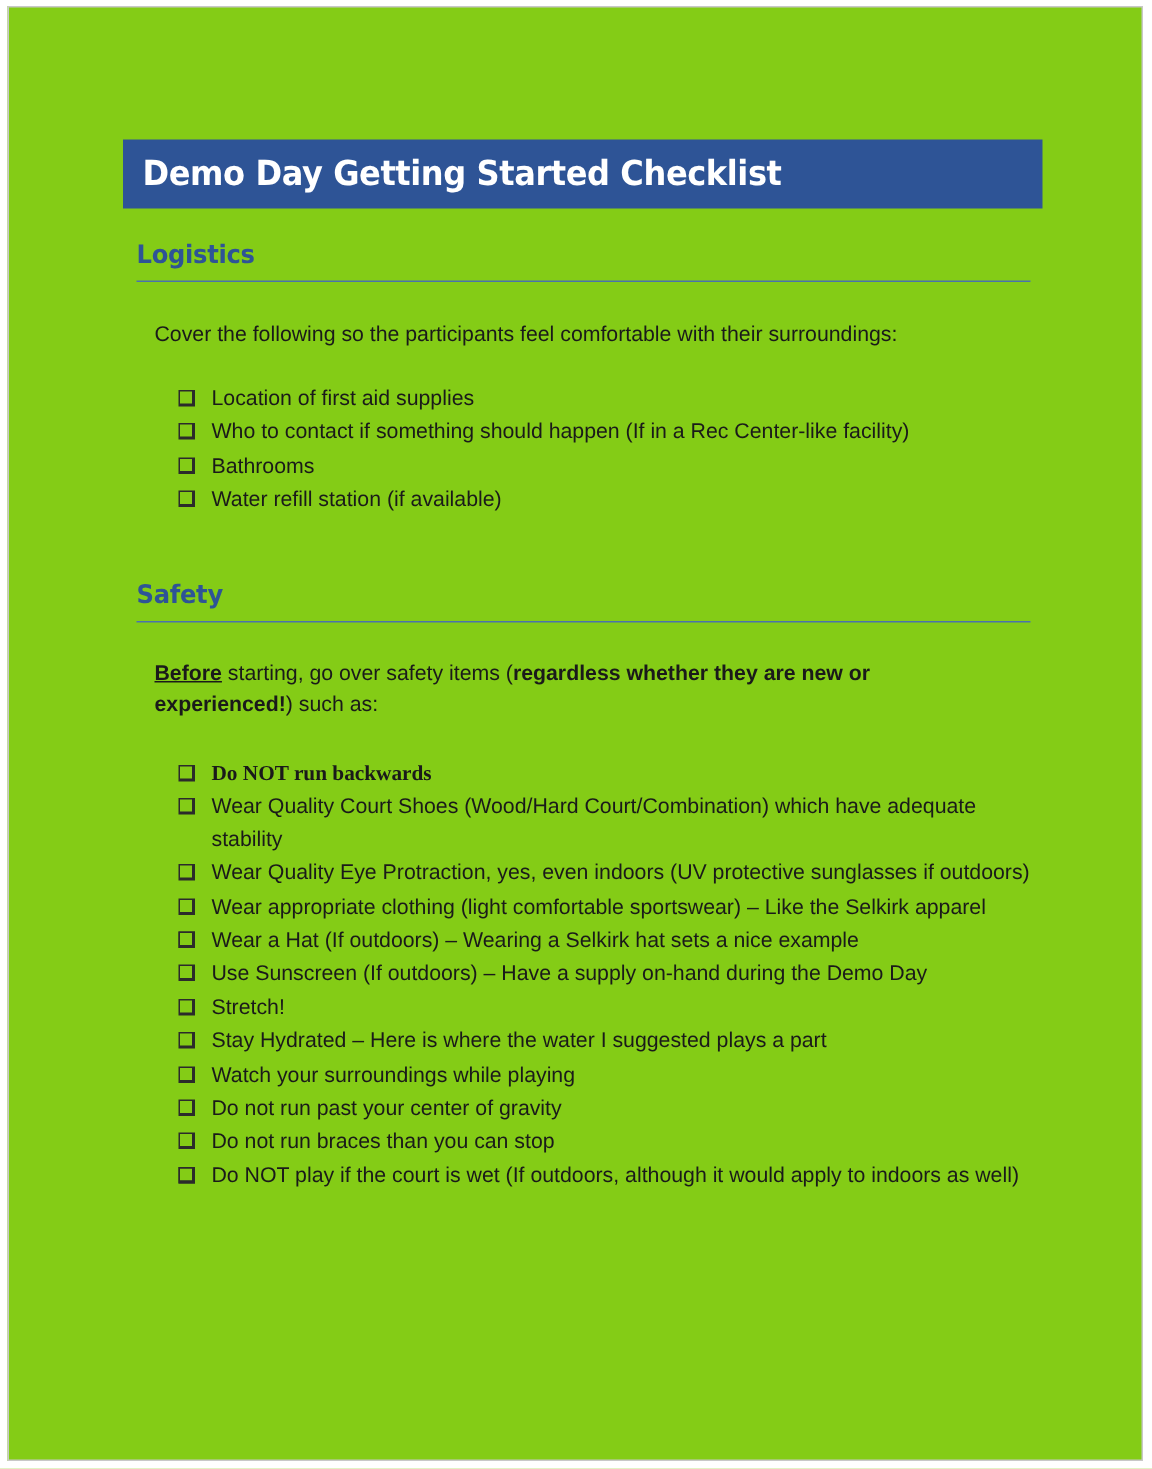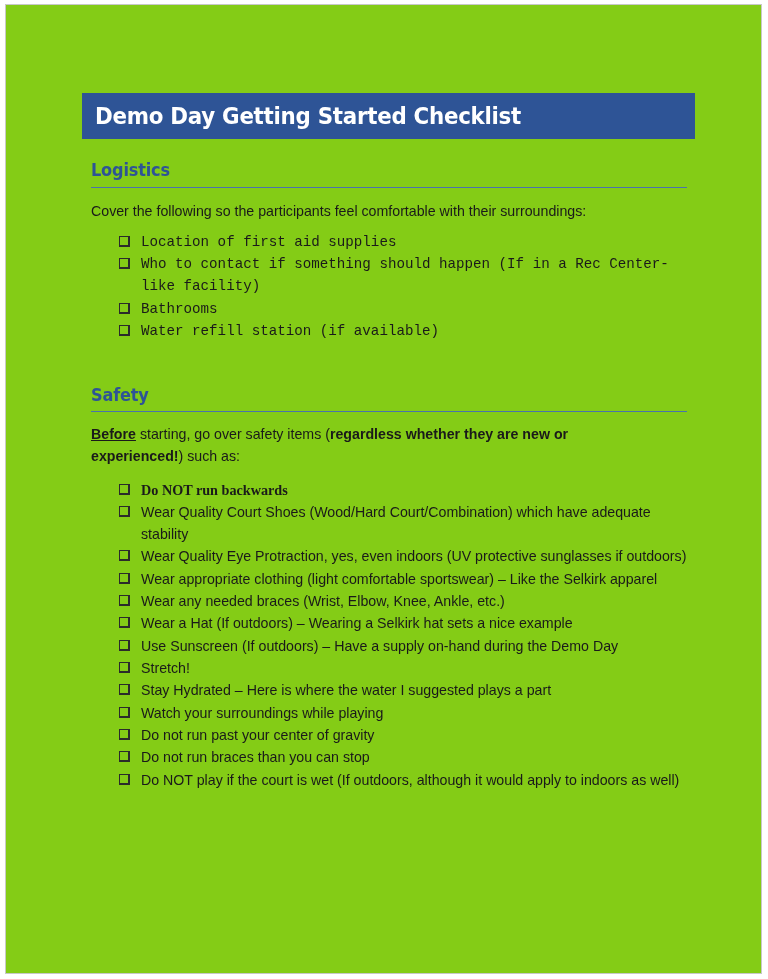--- a/index.html
+++ b/index.html
@@ -80,37 +80,37 @@
     border-bottom: 1px solid #4a72ad;
     width: 596px;
     margin-top: 6px;
   }
 
   
   .para {
     font-size: 14.2px;
     line-height: 1.52;
     color: #1a1a1a;
-    margin: 0;
+    margin: 12px;
     padding-top: 13px;
     max-width: 520px;
   }
   .para-intro { padding-top: 13px; }
   .para-safety { padding-top: 12px; max-width: 510px; }
 
   .bold { font-weight: bold; }
   .bold-underline { font-weight: bold; text-decoration: underline; }
 
   
   .checklist {
     list-style: none;
     margin: 0;
     padding: 0;
   }
-  .checklist-logistics { padding-top: 10px; font-family: Liberation Mono, monospace; }
+  .checklist-logistics { padding-top: 10px; }
   .checklist-safety { padding-top: 12px; }
 
   .check-item {
     position: relative;
     padding-left: 50px;
     font-size: 14.2px;
     line-height: 1.54;
     color: #1a1a1a;
     margin-bottom: 0.5px;
   }
@@ -183,21 +183,20 @@
         <li class="check-item">
           <span class="checkbox-icon"></span>
           <span>Wear Quality Eye Protraction, yes, even indoors (UV protective sunglasses if outdoors)</span>
         </li>
         <li class="check-item">
           <span class="checkbox-icon"></span>
           <span>Wear appropriate clothing (light comfortable sportswear) – Like the Selkirk apparel</span>
         </li>
         <li class="check-item">
           <span class="checkbox-icon"></span>
-          <span>Wear any needed braces (Wrist, Elbow, Knee, Ankle, etc.)</span>
         </li>
         <li class="check-item">
           <span class="checkbox-icon"></span>
           <span>Wear a Hat (If outdoors) – Wearing a Selkirk hat sets a nice example</span>
         </li>
         <li class="check-item">
           <span class="checkbox-icon"></span>
           <span>Use Sunscreen (If outdoors) – Have a supply on-hand during the Demo Day</span>
         </li>
         <li class="check-item">

